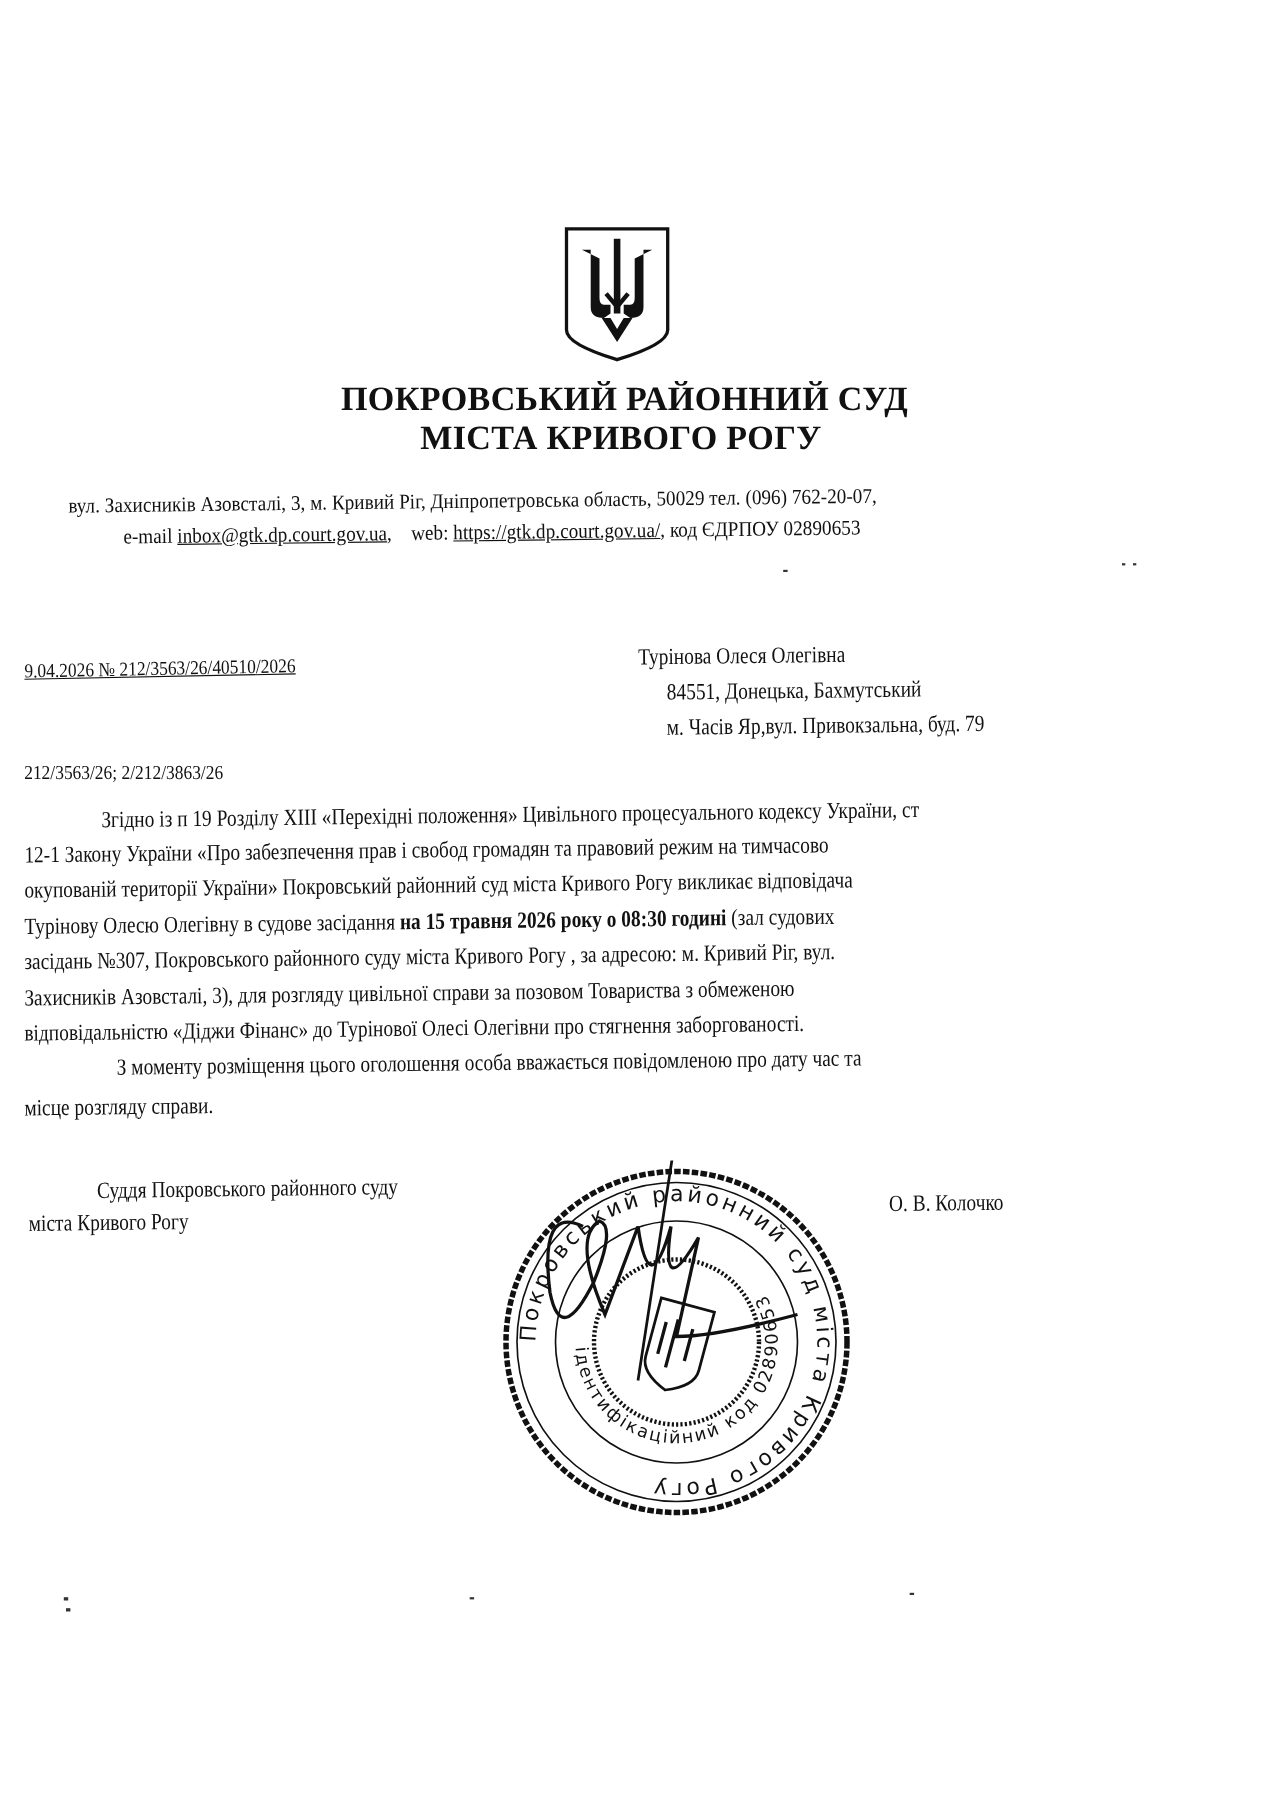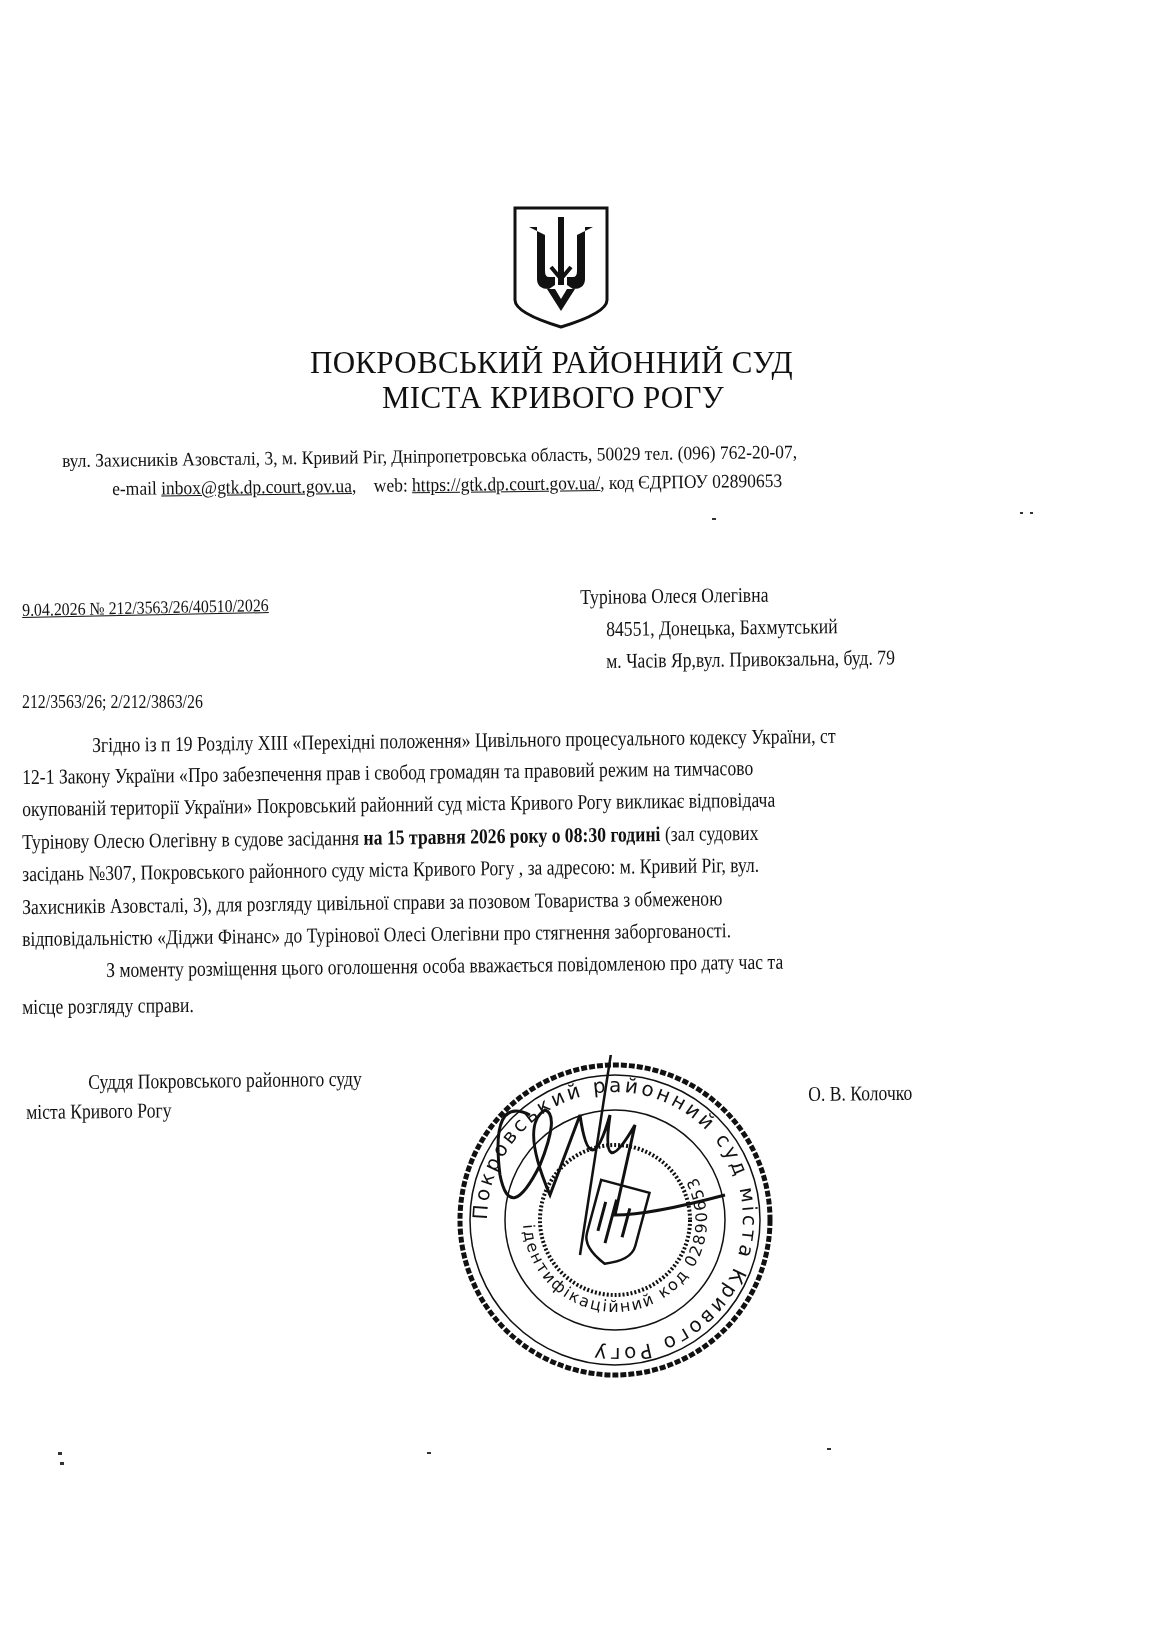--- a/index.html
+++ b/index.html
@@ -1,19 +1,19 @@
 <!DOCTYPE html>
 <html><head>
 <meta charset="utf-8">
 <style>
   html, body { margin: 0; padding: 0; background: #ffffff; }
   body { width: 1166px; height: 1636px; position: relative; overflow: hidden; color: #111; }
   .abs { position: absolute; }
   #coat { left: 510px; top: 205px; width: 102px; height: 125px; }
-  .title { font-family: "Liberation Serif", serif; font-weight: normal; font-size: 31px; letter-spacing: 0.3px; white-space: nowrap; }
+  .title { font-family: "Liberation Serif", serif; font-weight: bold; font-size: 31px; letter-spacing: 0.3px; white-space: nowrap; }
   #title1 { left: 310px; top: 345px; }
   #title2 { left: 382px; top: 380px; }
   .addr { font-family: "Liberation Serif", serif; font-size: 19px; white-space: nowrap; transform-origin: left top; }
   #addr1 { left: 62px; top: 450px; transform: rotate(-0.7deg) scaleX(0.92); }
   #addr2 { left: 112px; top: 478px; transform: rotate(-0.7deg) scaleX(0.92); }
   .u { text-decoration: underline; }
   .body { font-family: "Liberation Serif", serif; font-size: 21px; white-space: nowrap; transform-origin: left top; }
   .cond { transform: scaleX(0.84) rotate(-0.6deg); transform-origin: left top; }
   #ref { left: 22px; top: 600px; font-size: 18px; text-decoration: underline; transform: scaleX(0.88) rotate(-1deg); }
   #recip1 { left: 580px; top: 585px; }

